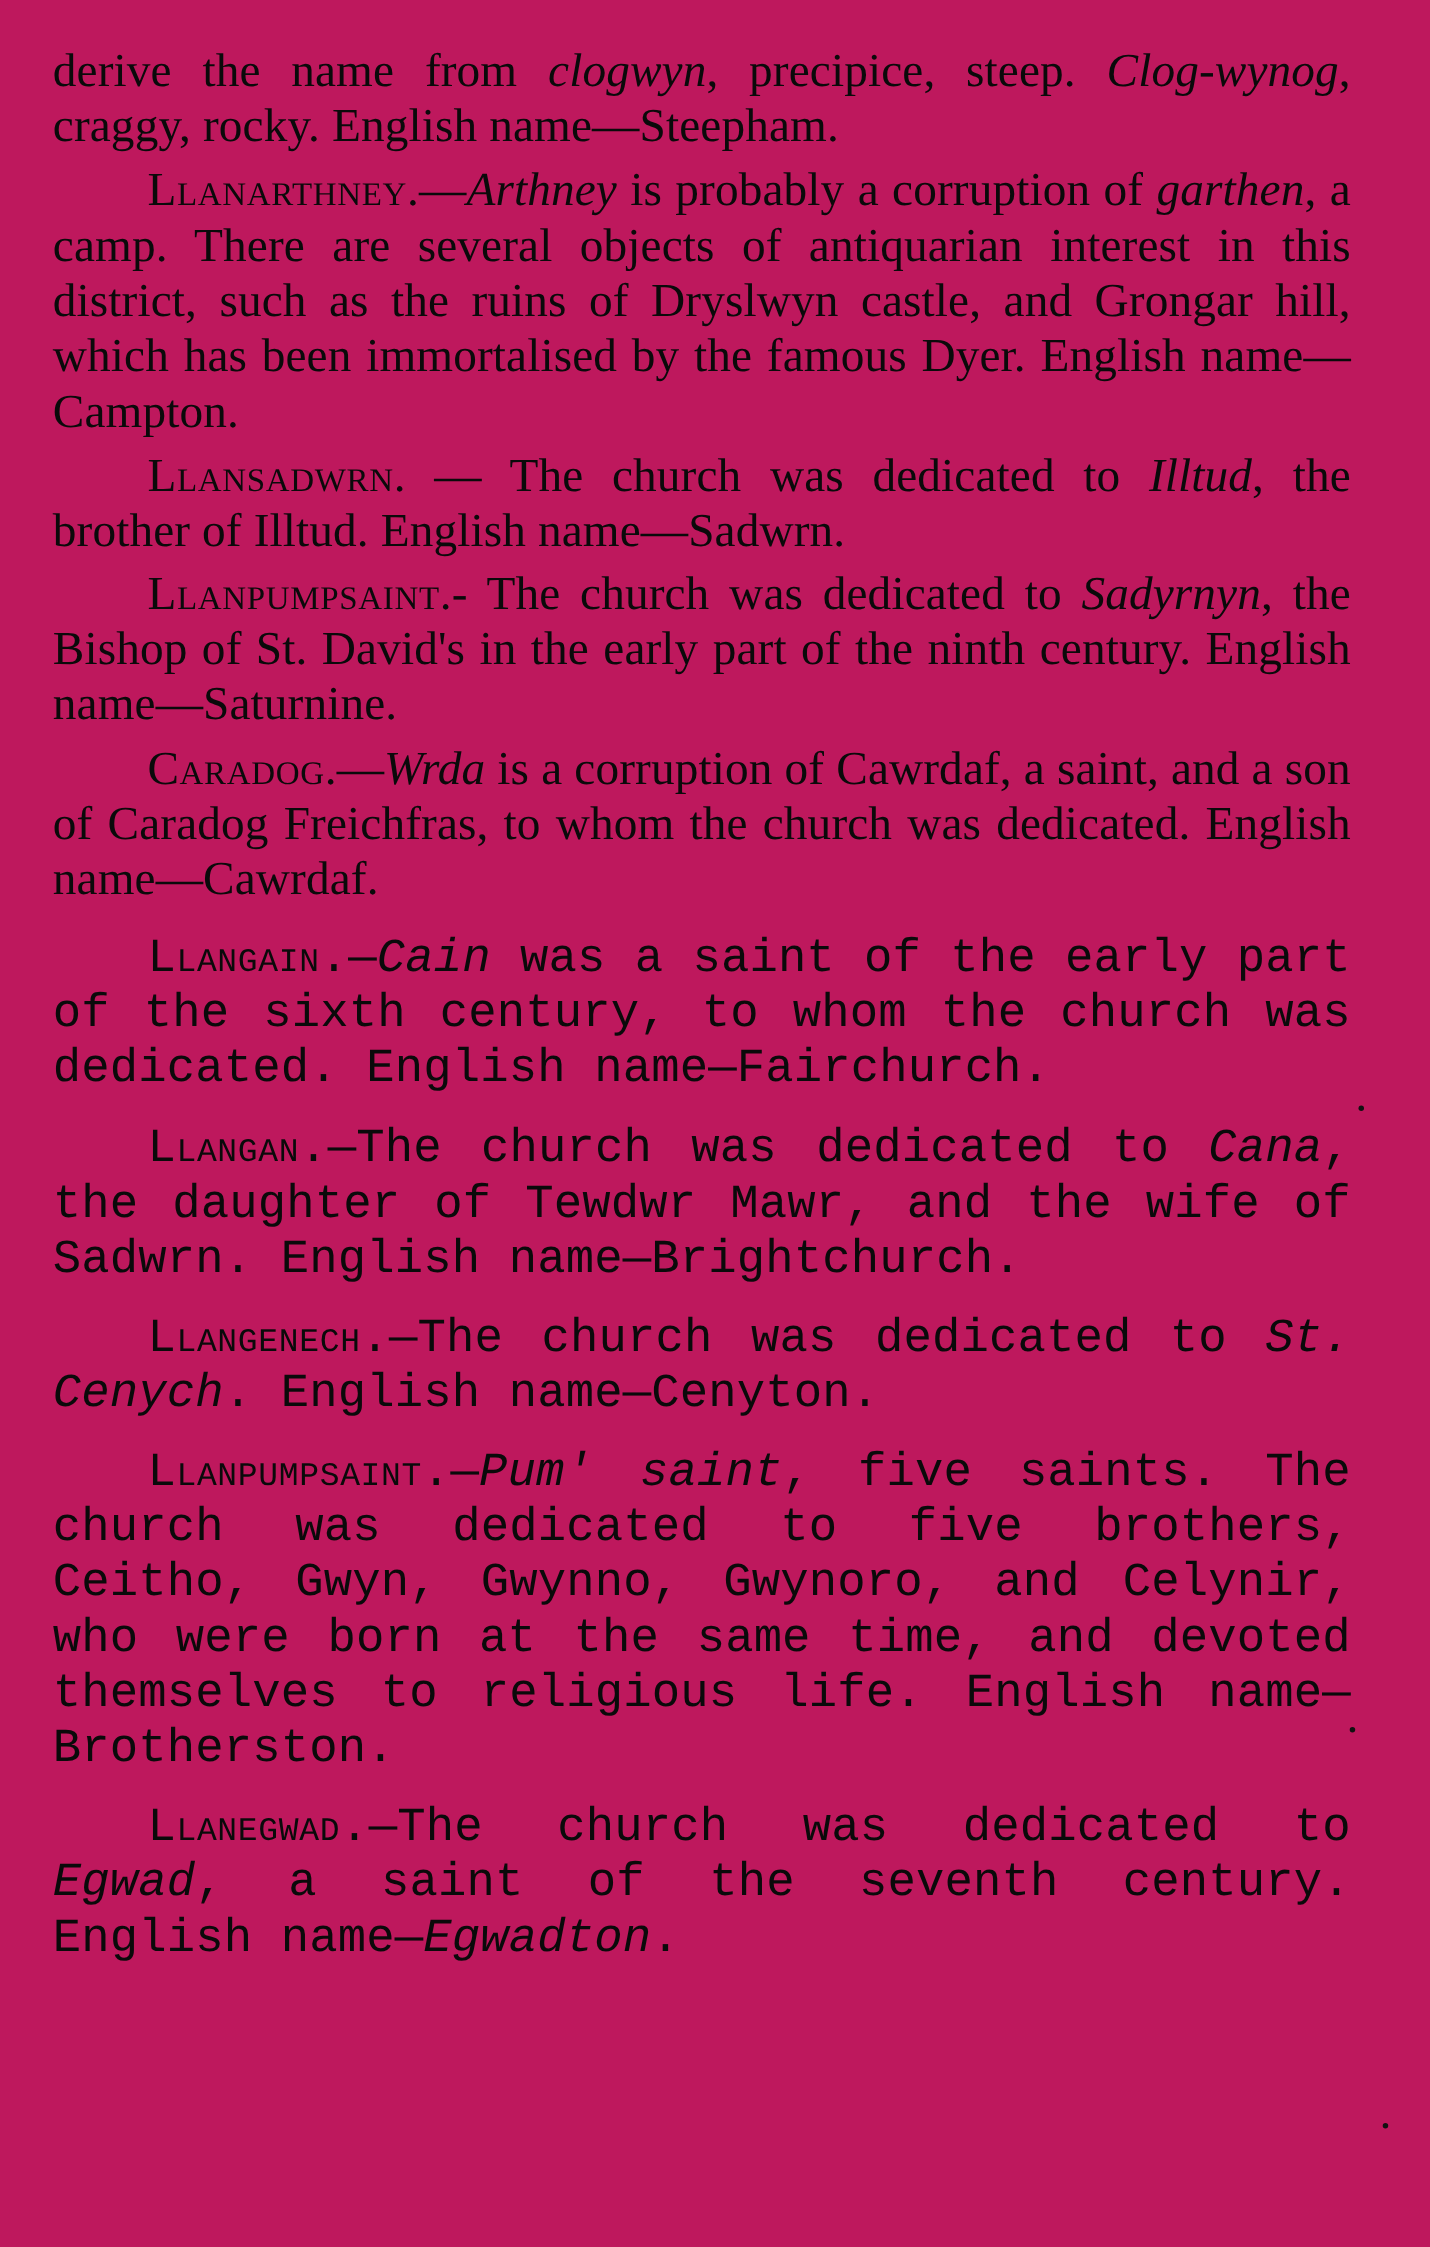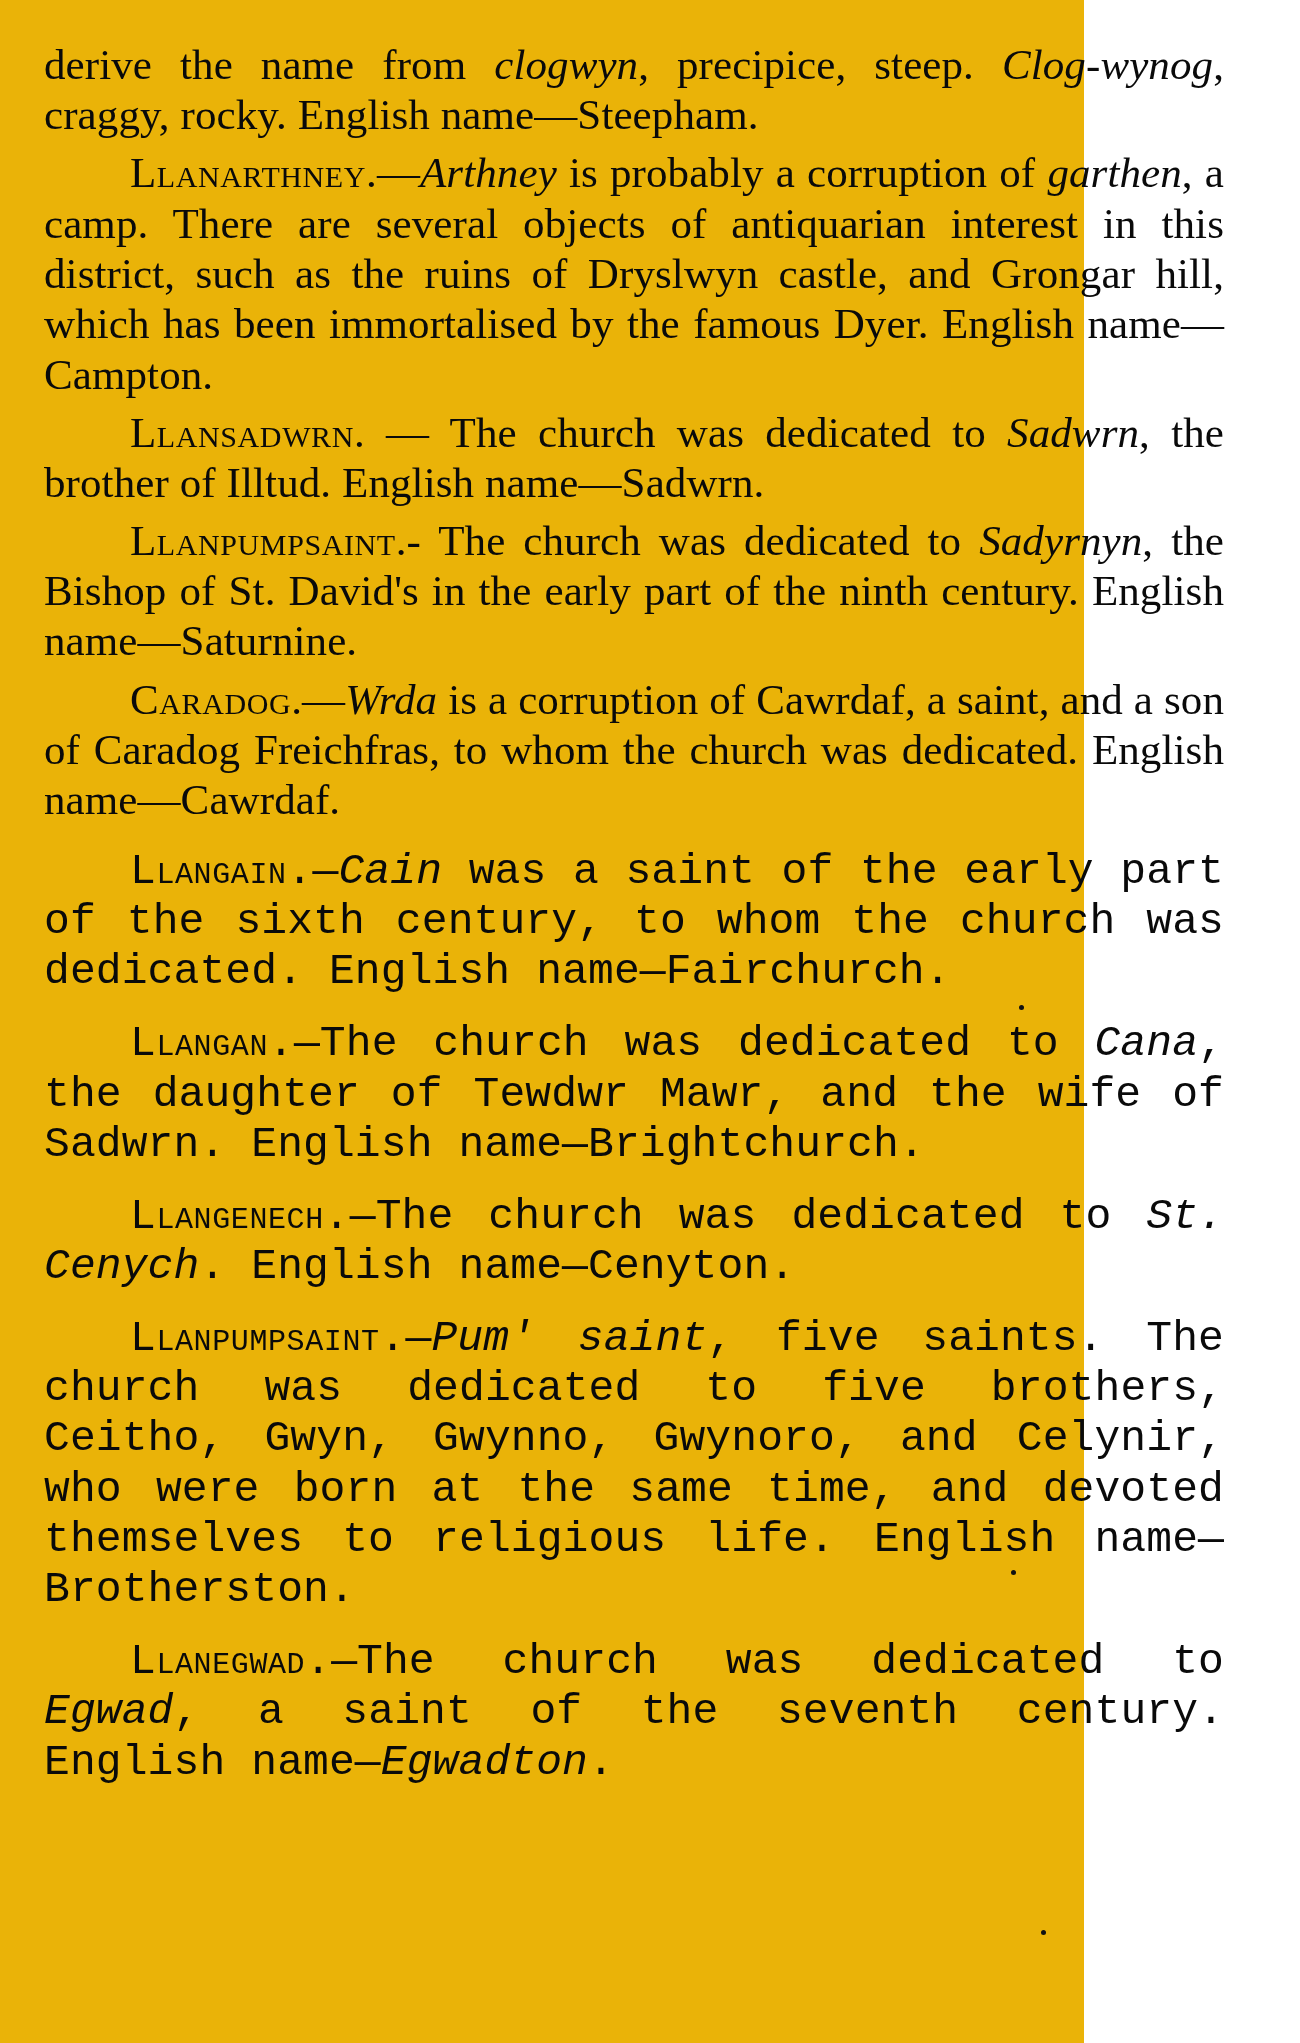--- a/index.html
+++ b/index.html
@@ -7,25 +7,25 @@
     padding: 0;
     background: #ffffff;
   }
   body {
     width: 1300px;
     min-height: 2043px;
     font-family: "Liberation Serif", serif;
     color: #0a0a0a;
   }
   .page {
-    width: 1084px;
+    width: 1300px;
     min-height: 2043px;
     box-sizing: border-box;
     padding: 40px 68px 40px 44px;
-    background: #eab308;
+    background: #be185d;
     position: relative;
   }
   .text-column {
     width: 1180px;
     margin: 0 auto;
   }
   p.para {
     margin: 0 0 0.18em 0;
     font-size: 43px;
     line-height: 1.17;
@@ -60,21 +60,21 @@
   .d2 { right: 68px; top: 1570px; }
   .d3 { right: 38px; top: 1930px; }
 </style>
 </head>
 <body>
 
 <div class="page">
   <div class="text-column" id="text-column">
       <p class="para"><span>derive the name from </span><span class="it">clogwyn</span><span>, precipice, steep.  </span><span class="it">Clog-wynog</span><span>, craggy, rocky.   English name—Steepham.</span></p>
       <p class="para indent"><span class="sc">Llanarthney</span><span>.—</span><span class="it">Arthney</span><span> is probably a corruption of </span><span class="it">garthen</span><span>, a camp. There are several objects of antiquarian interest in this district, such as the ruins of Dryslwyn castle, and Grongar hill, which has been immortalised by the famous Dyer. English name—Campton.</span></p>
-      <p class="para indent"><span class="sc">Llansadwrn</span><span>. — The church was dedicated to </span><span class="it">Sadwrn</span><span>, the brother of Illtud.   English name—Sadwrn.</span></p>
+      <p class="para indent"><span class="sc">Llansadwrn</span><span>. — The church was dedicated to </span><span class="it">Illtud</span><span>, the brother of Illtud.   English name—Sadwrn.</span></p>
       <p class="para indent"><span class="sc">Llanpumpsaint</span><span>.- The church was dedicated to </span><span class="it">Sadyrnyn</span><span>, the Bishop of St. David's in the early part of the ninth century.   English name—Saturnine.</span></p>
       <p class="para indent"><span class="sc">Caradog</span><span>.—</span><span class="it">Wrda</span><span> is a corruption of Cawrdaf, a saint, and a son of Caradog Freichfras, to whom the church was dedicated.   English name—Cawrdaf.</span></p>
       <p class="para indent gap"><span class="sc">Llangain</span><span>.—</span><span class="it">Cain</span><span> was a saint of the early part of the sixth century, to whom the church was dedicated. English name—Fairchurch.</span></p>
       <p class="para indent gap"><span class="sc">Llangan</span><span>.—The church was dedicated to </span><span class="it">Cana</span><span>, the daughter of Tewdwr Mawr, and the wife of Sadwrn. English name—Brightchurch.</span></p>
       <p class="para indent gap"><span class="sc">Llangenech</span><span>.—The church was dedicated to </span><span class="it">St. Cenych</span><span>.   English name—Cenyton.</span></p>
       <p class="para indent gap"><span class="sc">Llanpumpsaint</span><span>.—</span><span class="it">Pum' saint</span><span>, five saints.   The church was dedicated to five brothers, Ceitho, Gwyn, Gwynno, Gwynoro, and Celynir, who were born at the same time, and devoted themselves to religious life. English name—Brotherston.</span></p>
       <p class="para indent gap"><span class="sc">Llanegwad</span><span>.—The church was dedicated to </span><span class="it">Egwad</span><span>, a saint of the seventh century.   English name—</span><span class="it">Egwadton</span><span>.</span></p>
     </div>
 
   <span class="stray-dot d1"></span>

